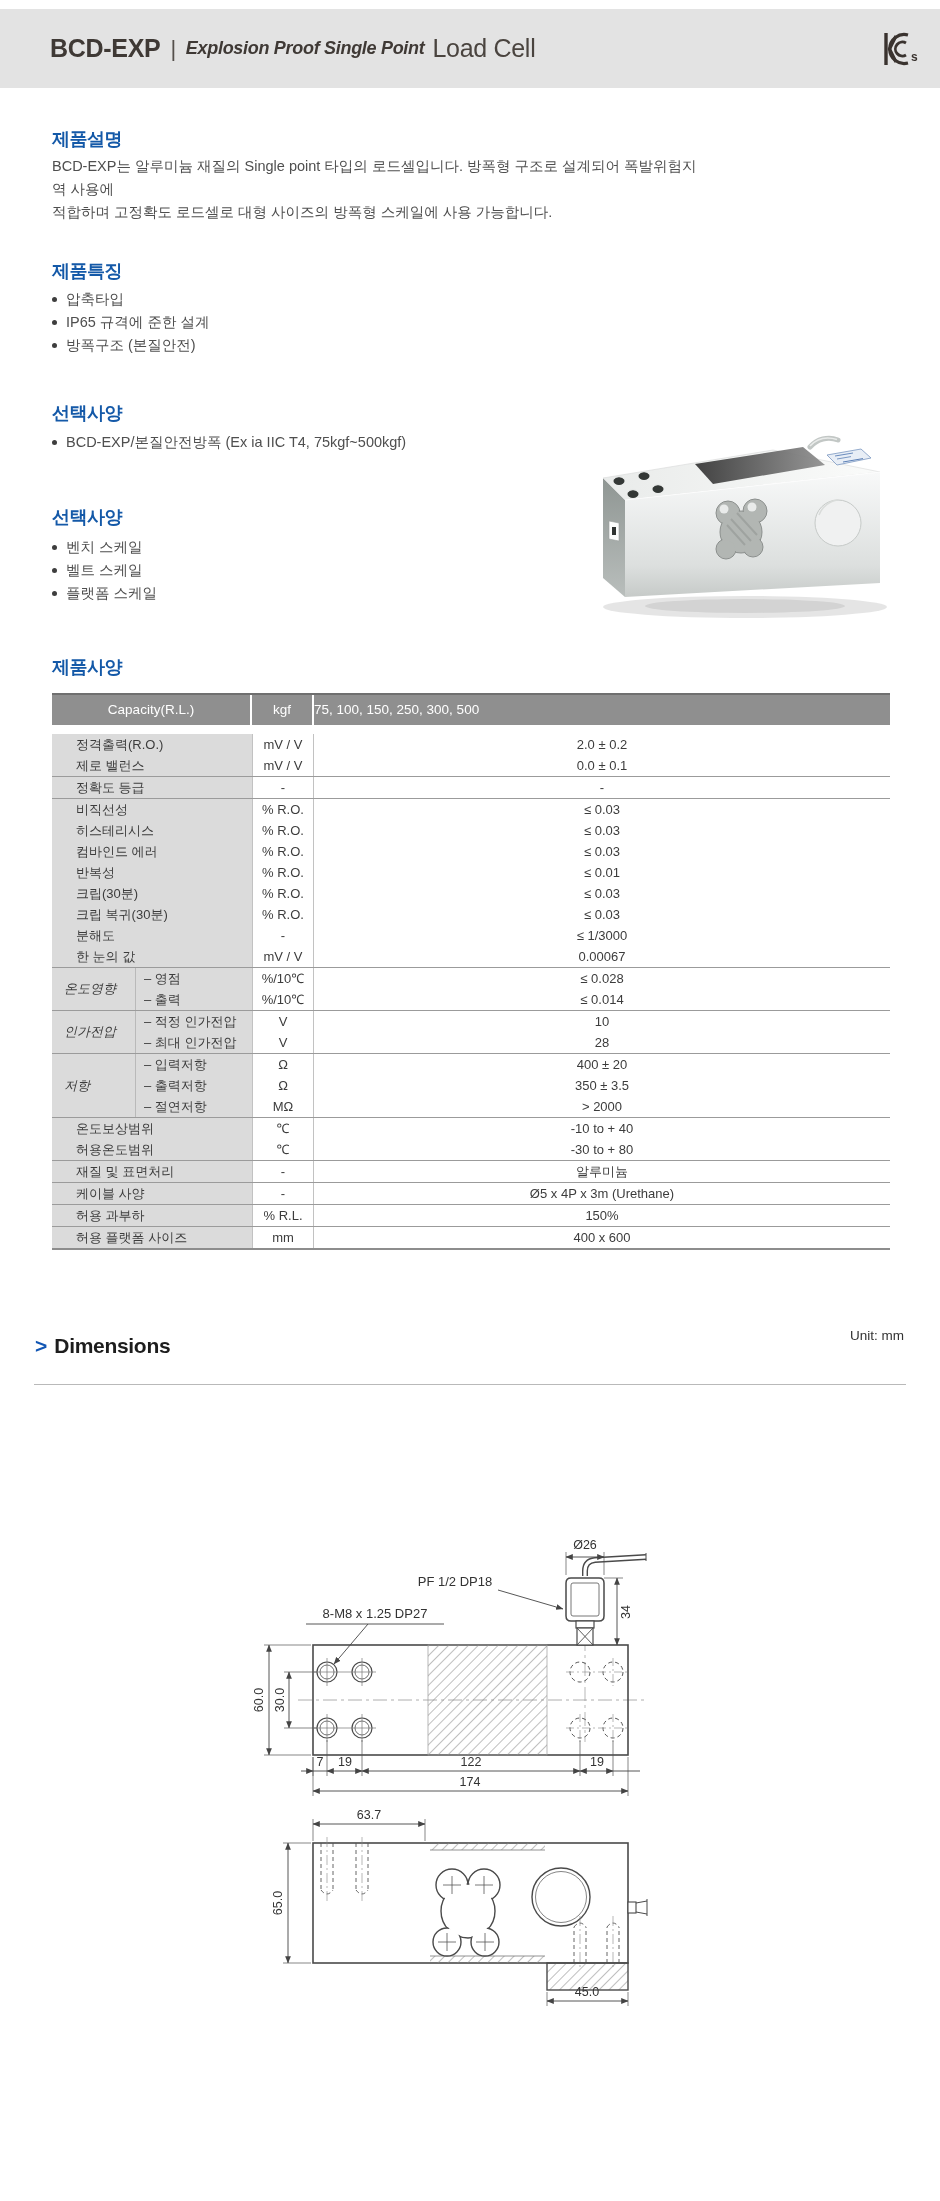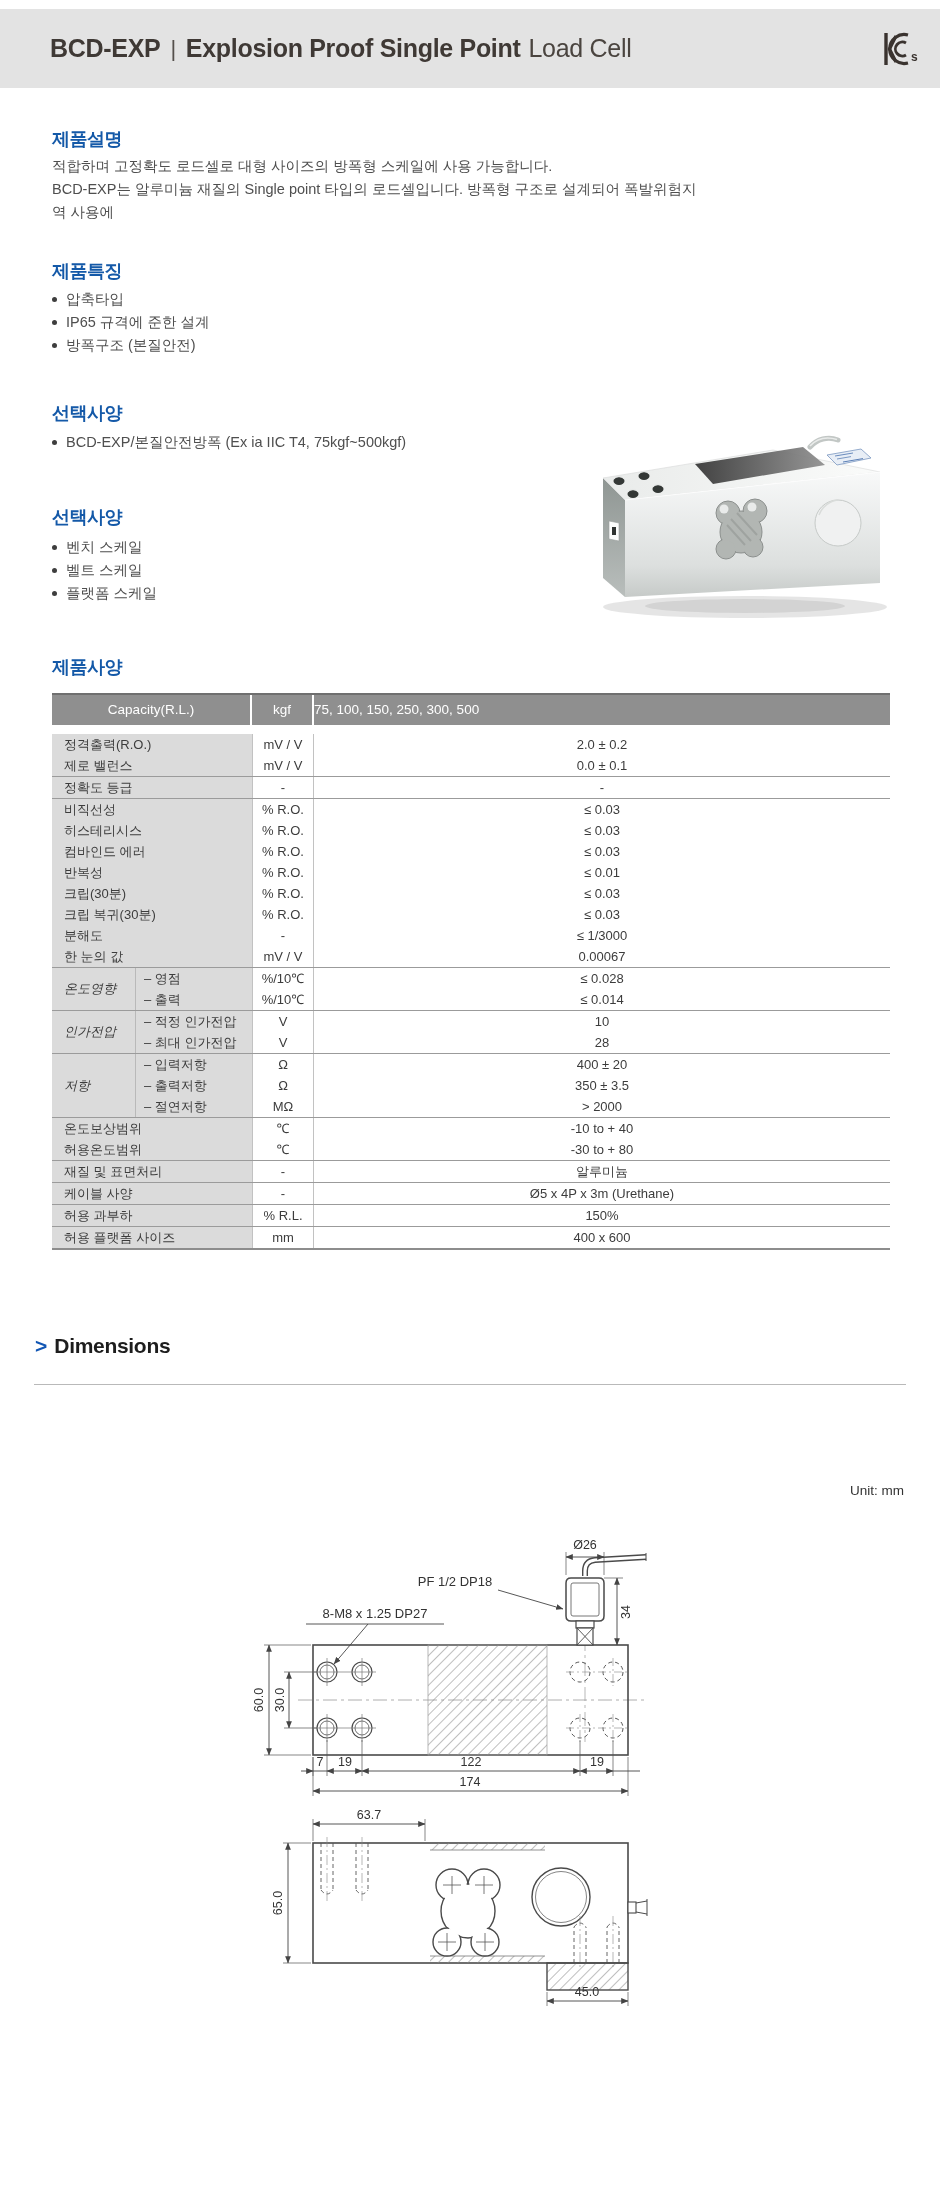--- a/index.html
+++ b/index.html
@@ -5,55 +5,55 @@
   html,body{margin:0;padding:0;background:#fff;}
   .page{position:relative;width:940px;height:2101px;background:#ffffff;overflow:hidden;
         font-family:"Liberation Sans",sans-serif;color:#4e4e4e;}
 
   
   .topbar{position:absolute;left:0;top:9px;width:940px;height:79px;background:#e3e3e3;}
   .titlewrap{position:absolute;left:50px;top:0;height:79px;display:flex;align-items:center;
              color:#3f3935;letter-spacing:-0.3px;white-space:nowrap;}
   .title-model{font-size:25px;font-weight:bold;}
   .title-sep{font-size:22px;font-weight:400;margin:0 10px;color:#55504c;}
-  .title-main{font-size:25px;font-weight:bold;}
+  .title-main{font-size:18px;font-weight:bold;font-style:italic;}
   .title-sub{font-size:25px;font-weight:400;margin-left:8px;color:#4a443f;}
   .kcs{position:absolute;right:16px;top:19px;width:44px;height:44px;}
 
   
   .sec-title{position:absolute;left:52px;font-size:18px;font-weight:bold;color:#1459a8;letter-spacing:-0.5px;}
   .para{position:absolute;left:52px;width:650px;font-size:14.5px;line-height:23px;color:#4f4f4f;}
   .blist{position:absolute;left:52px;}
   .bitem{display:flex;align-items:center;height:23px;font-size:14.5px;color:#4f4f4f;}
   .dot{width:5px;height:5px;border-radius:50%;background:#3e3e3e;margin-right:9px;flex:0 0 auto;}
 
   
   .spec-table{position:absolute;left:52px;top:693px;width:838px;
               border-top:2px solid #6f6f6f;border-bottom:2px solid #8d8d8d;
               font-size:13px;color:#3c3c3c;}
   .t-head{display:flex;background:#8f8f8f;color:#fff;height:30px;line-height:30px;font-size:13.5px;margin-bottom:9px;}
   .hc1{width:200px;text-align:center;border-right:2px solid #fff;box-sizing:border-box;}
   .hc2{width:62px;text-align:center;border-right:2px solid #fff;box-sizing:border-box;}
   .hc3{flex:1;text-align:left;}
   .t-group + .t-group{border-top:1px solid #9b9b9b;}
   .t-row{display:flex;line-height:21px;}
-  .rc1{width:200px;background:#dbdbdb;padding-left:12px;box-sizing:border-box;}
+  .rc1{width:200px;background:#dbdbdb;padding-left:24px;box-sizing:border-box;}
   .rc2{width:62px;text-align:center;border-left:1px solid #c2c2c2;border-right:1px solid #c2c2c2;box-sizing:border-box;}
   .rc3{flex:1;text-align:center;}
   .t-group.labeled{display:flex;}
   .g-label{width:83px;background:#dbdbdb;display:flex;align-items:center;padding-left:12px;box-sizing:border-box;font-style:italic;}
   .g-rows{flex:1;}
   .rs{width:117px;background:#dbdbdb;border-left:1px solid #b9b9b9;padding-left:8px;box-sizing:border-box;}
 
   
   .dim-head{position:absolute;left:35px;top:1334px;display:flex;align-items:center;}
   .dim-chev{color:#1156b4;font-size:21px;font-weight:bold;margin-right:7px;}
   .dim-title{color:#1d1d1d;font-size:21px;font-weight:bold;letter-spacing:-0.3px;}
   .dim-hr{position:absolute;left:34px;top:1384px;width:872px;height:0;border-top:1px solid #b9b9b9;}
-  .unit-label{position:absolute;right:36px;top:1483px;font-size:13.5px;color:#333;}
+  .unit-label{position:absolute;right:36px;top:1328px;font-size:13.5px;color:#333;}
   .drawings{position:absolute;left:0;top:1430px;}
   .footer-hr{position:absolute;left:35px;top:2164px;width:870px;height:0;border-top:1px solid #ababab;}
   .photo{position:absolute;left:595px;top:435px;}
 
   svg text{font-family:"Liberation Sans",sans-serif;}
 </style>
 </head>
 <body>
 
 <div class="page">
@@ -71,22 +71,22 @@
         <polyline points="16,8 9.5,21 16,34" stroke-width="3.2"></polyline>
         <path d="M28,7 A14.5,14.5 0 1 0 28,35" stroke-width="3.2"></path>
         <path d="M26,15 A7,7 0 1 0 26,27" stroke-width="2.8"></path>
       </g>
       <text x="31" y="33" font-size="12" font-weight="bold" fill="#3a332f">s</text>
     </svg>
   </div>
 
   <div class="sec-title" style="top:127px">제품설명</div>
   <div class="para" style="top:155px">
+    <div>BCD-EXP는 알루미늄 재질의 Single point 타입의 로드셀입니다. 방폭형 구조로 설계되어 폭발위험지역 사용에</div>
     <div>적합하며 고정확도 로드셀로 대형 사이즈의 방폭형 스케일에 사용 가능합니다.</div>
-    <div>BCD-EXP는 알루미늄 재질의 Single point 타입의 로드셀입니다. 방폭형 구조로 설계되어 폭발위험지역 사용에</div>
   </div>
 
   <div class="sec-title" style="top:259px">제품특징</div>
   <div class="blist" style="top:288px">
     <div class="bitem">
         <span class="dot"></span>
         <span>압축타입</span>
       </div>
     <div class="bitem">
         <span class="dot"></span>

